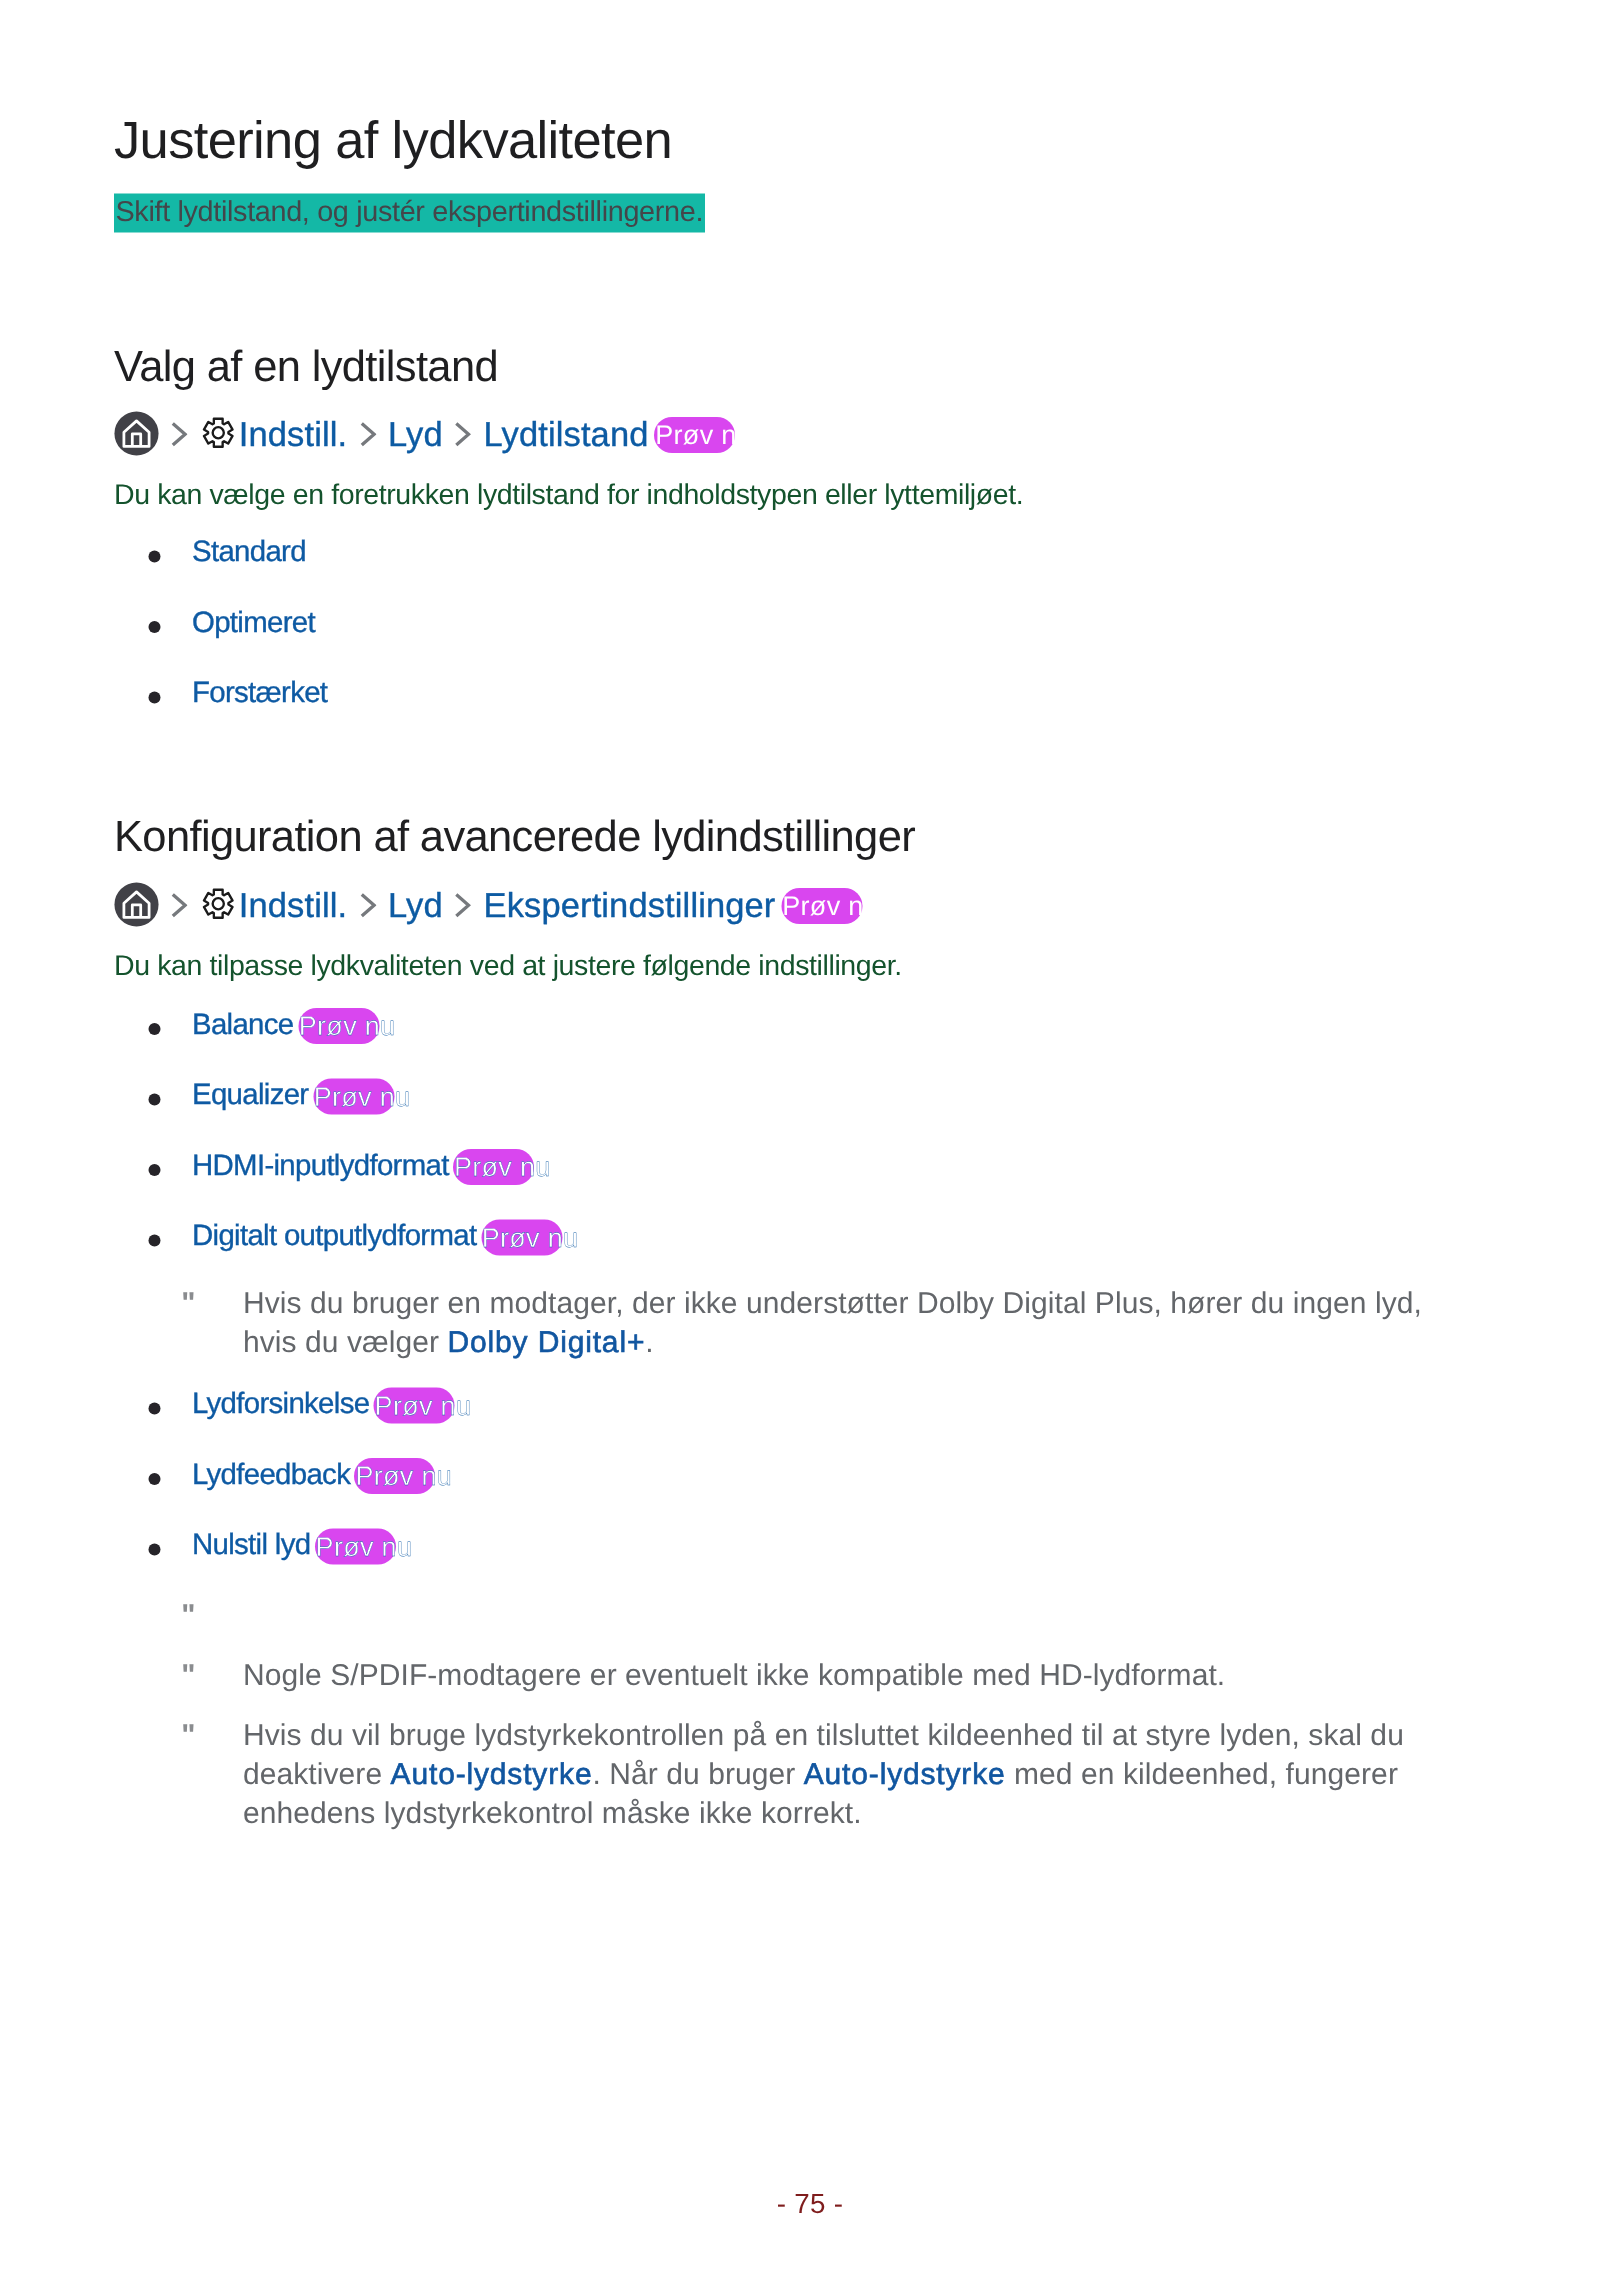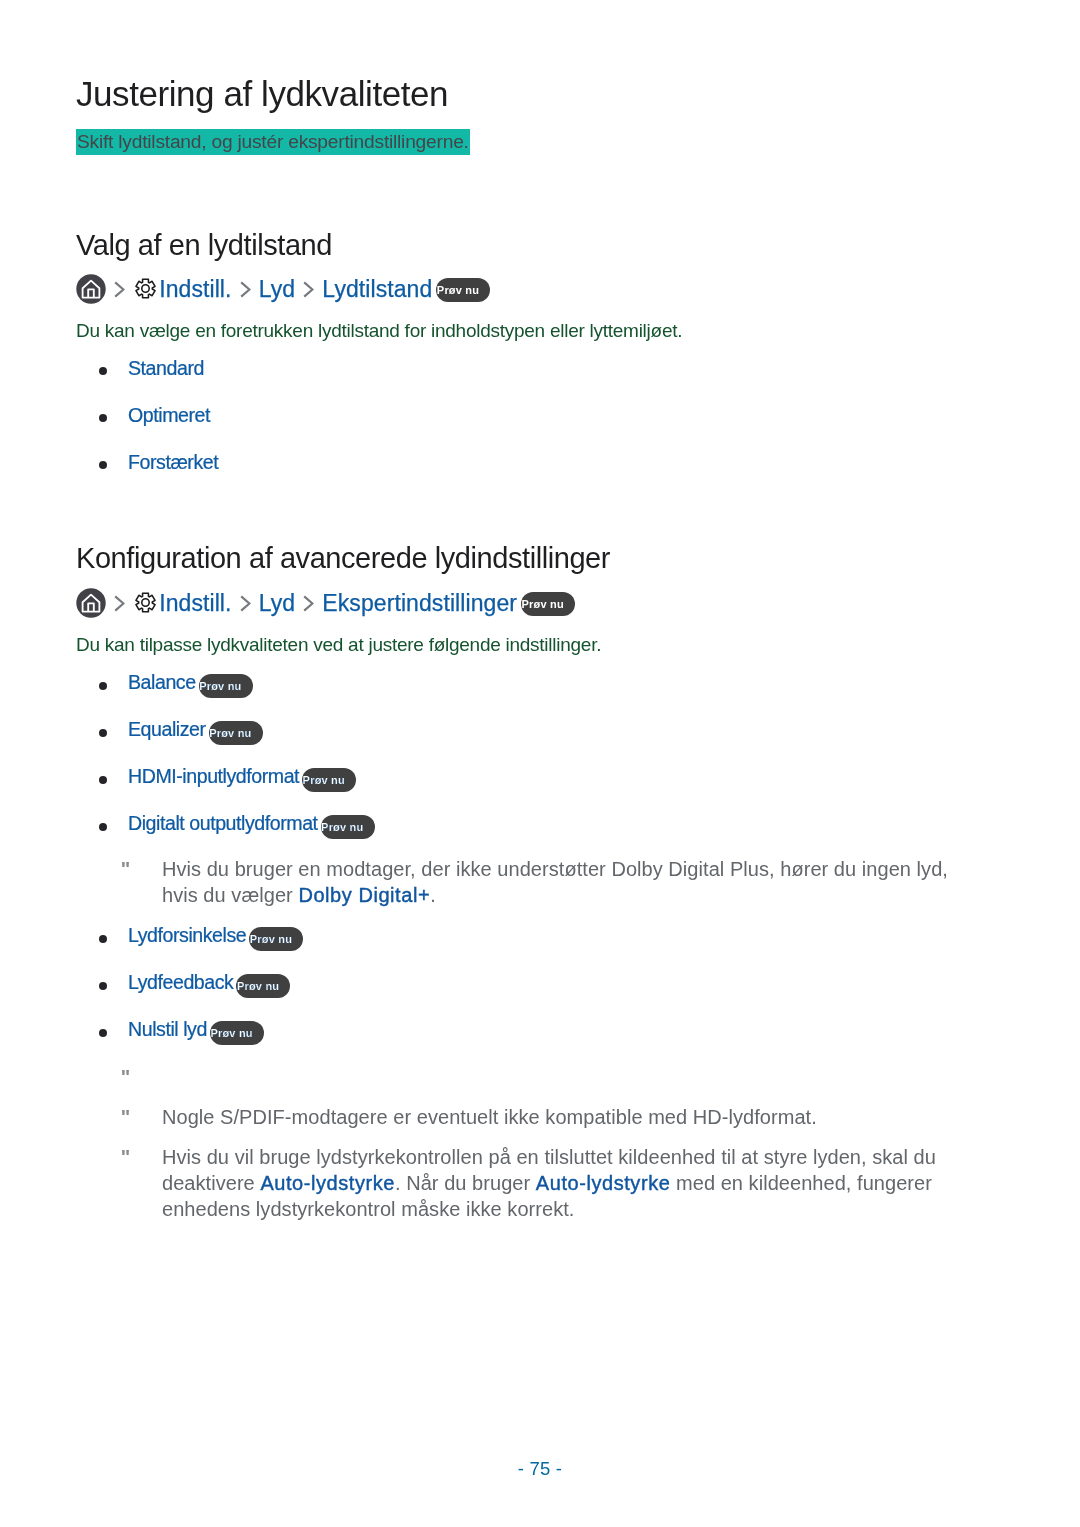--- a/index.html
+++ b/index.html
@@ -19,31 +19,31 @@
   .crumb .t{font-size:23px;color:#0d5ba3;line-height:23px;letter-spacing:0.08px;-webkit-text-stroke:0.25px #0d5ba3;}
   .chev{display:flex;align-items:center;justify-content:center;width:11px;margin:0 8.1px;}
   .gear{display:flex;align-items:center;margin-left:1px;margin-right:2px;position:relative;top:-1px;}
   .homeico{display:flex;align-items:center;}
 
   .para{position:absolute;left:76px;font-size:19px;line-height:24px;color:#14532d;white-space:nowrap;letter-spacing:-0.26px;}
 
   .bullet{position:absolute;left:99px;width:8px;height:8px;border-radius:50%;background:#262429;}
   .bitem{position:absolute;left:128px;font-size:19.6px;line-height:22px;color:#0e5aa3;white-space:nowrap;font-weight:400;letter-spacing:-0.45px;-webkit-text-stroke:0.22px #0e5aa3;}
 
-  .badge{display:inline-block;position:relative;background:#404040;color:#ffffff;border-radius:12px;
-         font-size:11px;font-weight:700;line-height:24px;height:24px;width:54px;vertical-align:baseline;top:0.5px;
+  .badge{display:inline-block;position:relative;background:#d946ef;color:#ffffff;border-radius:12px;
+         font-size:18px;font-weight:400;line-height:24px;height:24px;width:54px;vertical-align:baseline;top:0.5px;
          text-align:left;overflow:visible;margin-left:3px;}
   .badge span{position:relative;left:0.5px;white-space:nowrap;letter-spacing:0.2px;}
   .crumb .badge{top:1px;margin-left:4px;}
 
   .note{position:absolute;left:162px;font-size:20px;line-height:26px;color:#63666a;letter-spacing:0.05px;}
   .noteq{position:absolute;left:120.8px;font-size:20px;line-height:20px;color:#8a8c8f;font-weight:700;}
   .note b{color:#1156a0;font-weight:400;-webkit-text-stroke:0.42px #1156a0;letter-spacing:0.56px;}
 
-  .pageno{position:absolute;left:0;width:1080px;text-align:center;font-size:18.5px;color:#0369a1;letter-spacing:0.2px;}
+  .pageno{position:absolute;left:0;width:1080px;text-align:center;font-size:18.5px;color:#7f1d1d;letter-spacing:0.2px;}
 </style>
 </head>
 <body>
 
 <div class="page">
 
   <div class="h1">Justering af lydkvaliteten</div>
 
   <div class="lead"><span class="hl">Skift lydtilstand, og justér ekspertindstillingerne.</span></div>
 

